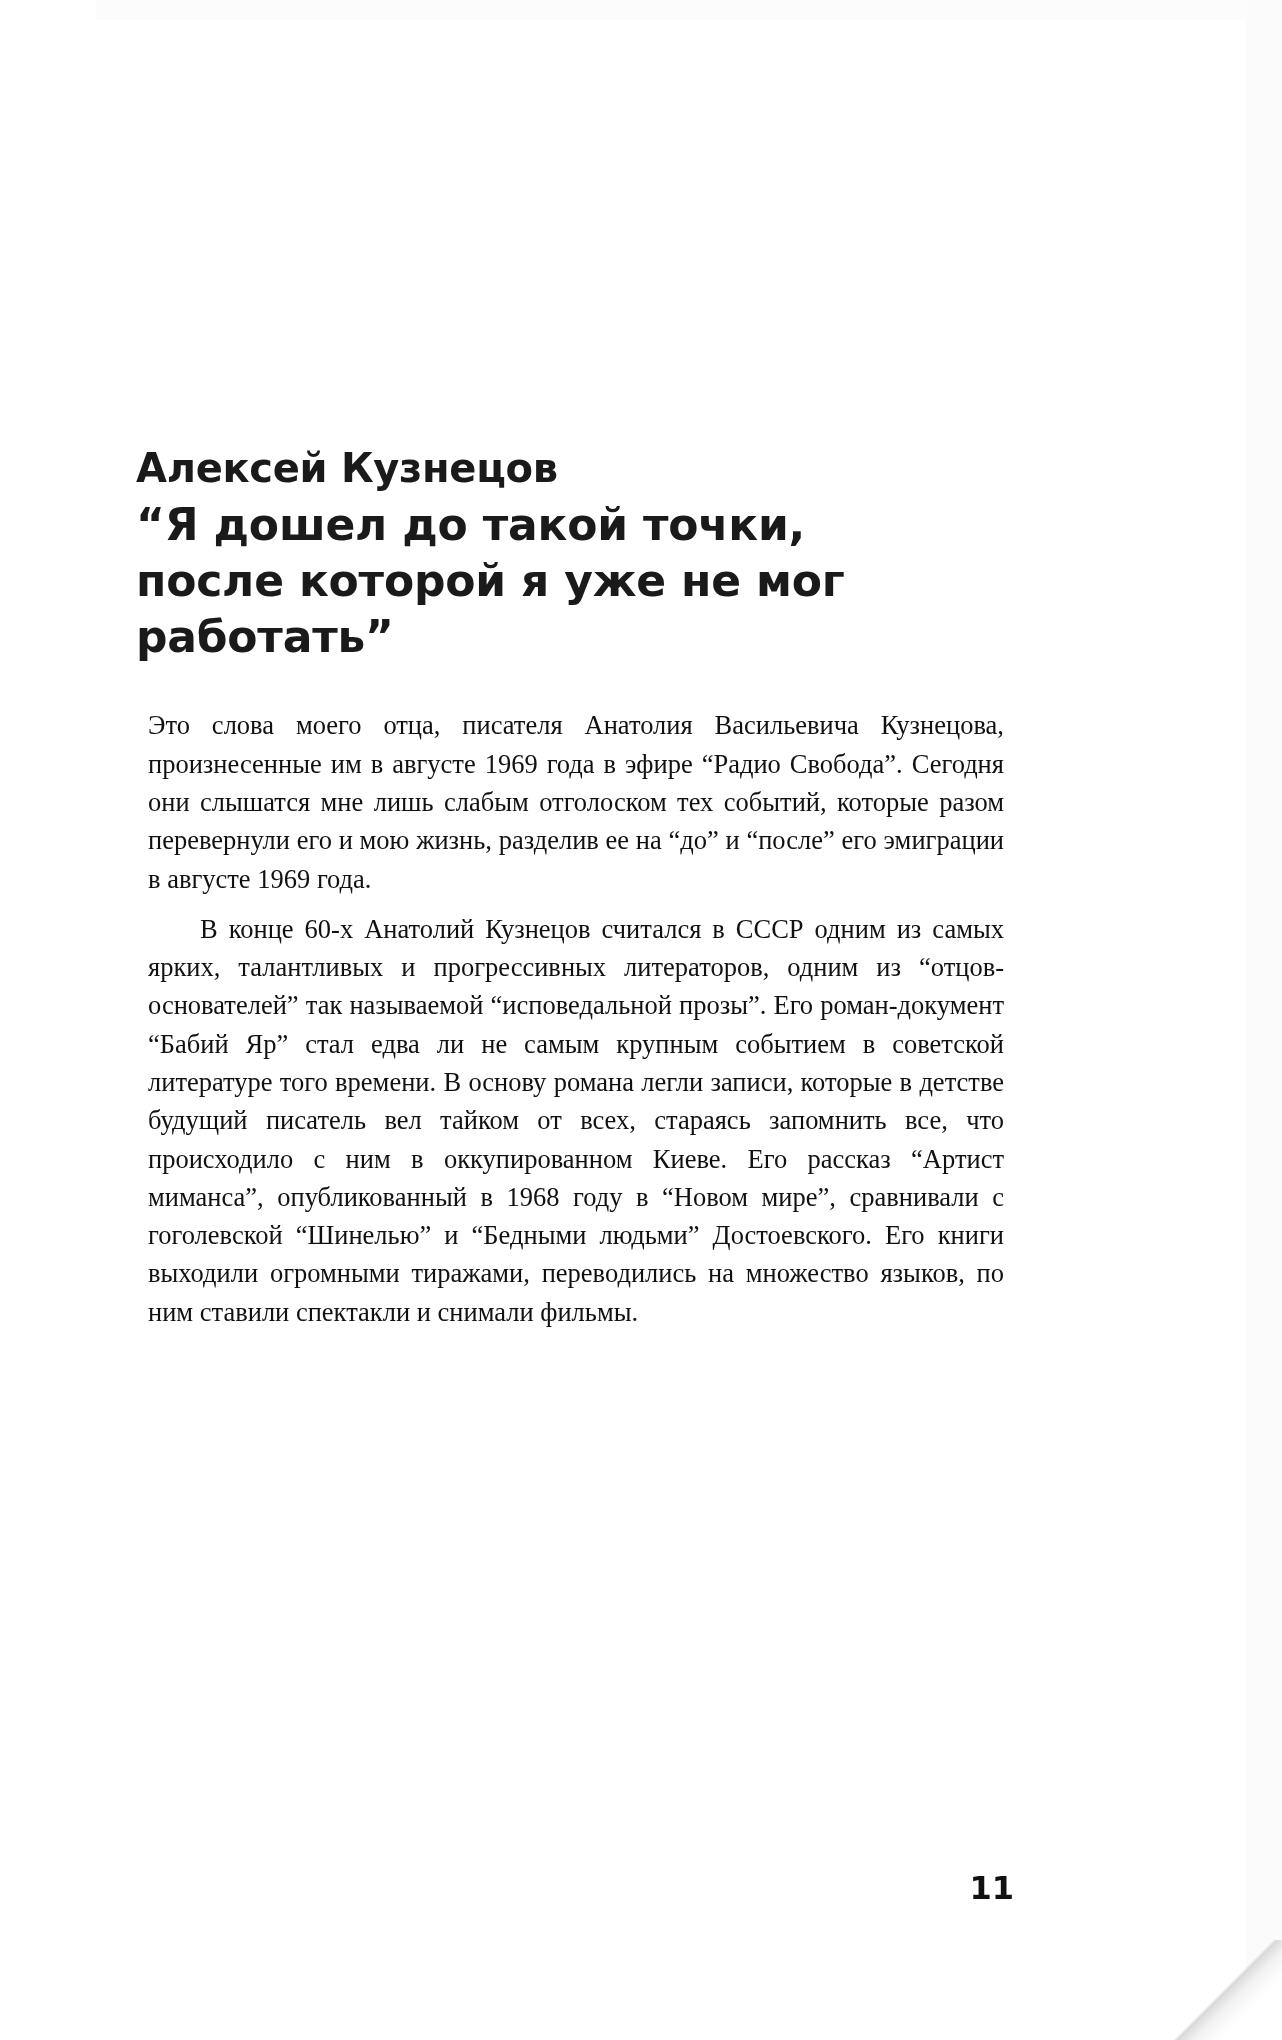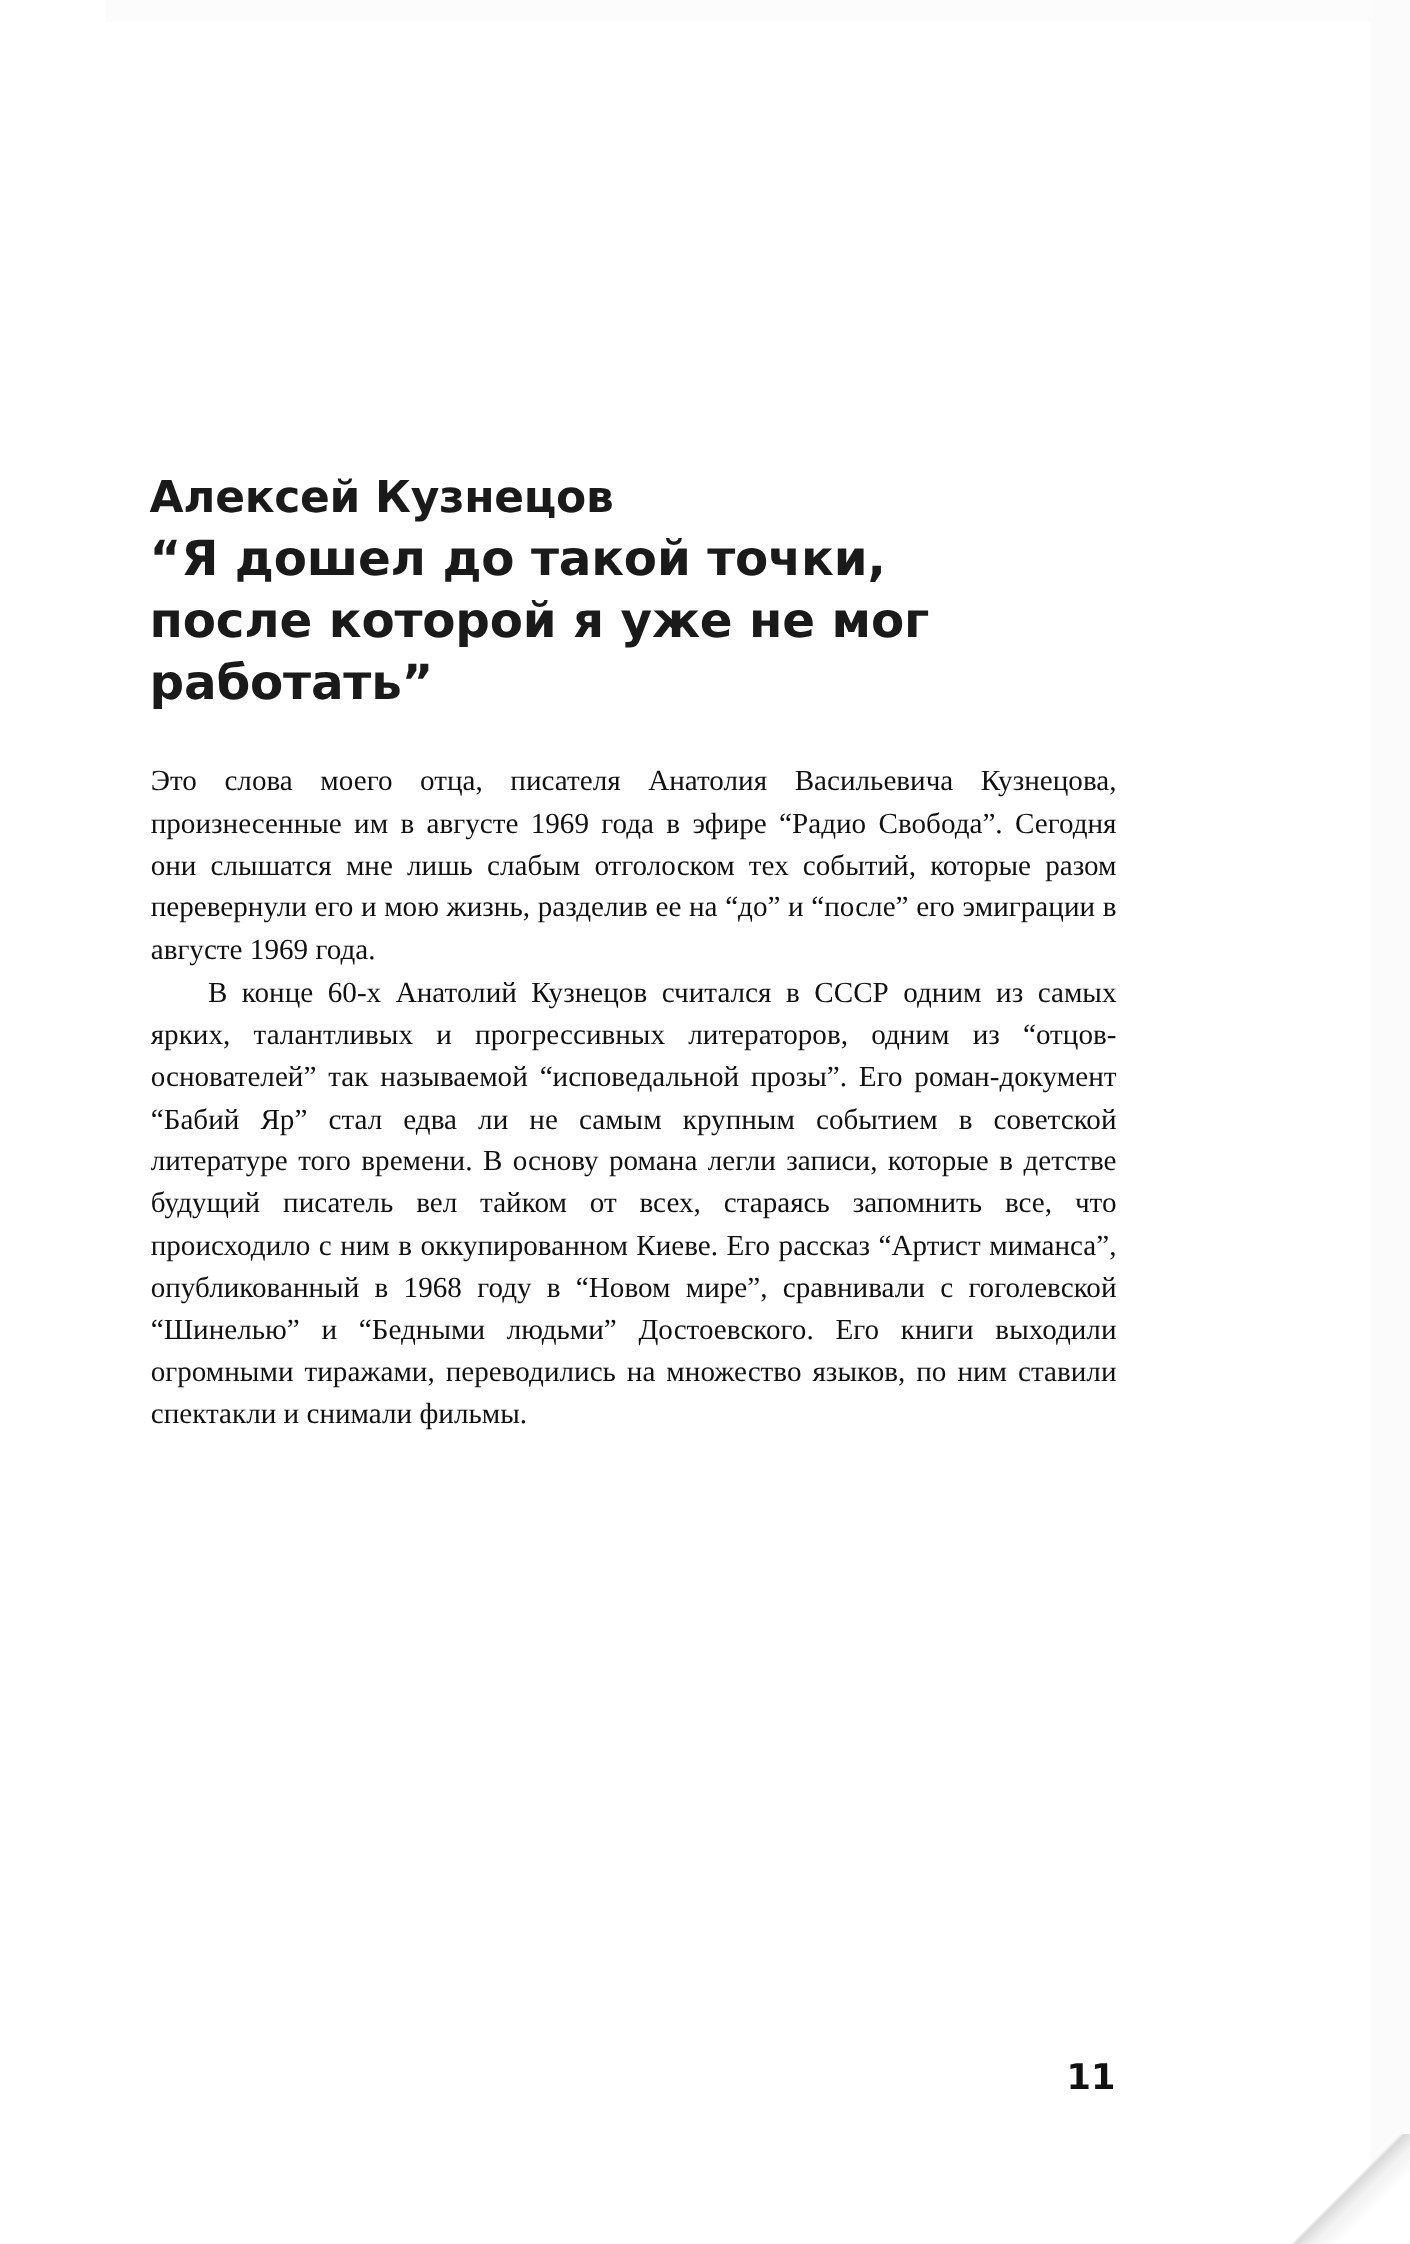--- a/index.html
+++ b/index.html
@@ -63,21 +63,21 @@
 
   
   #content {
     position: absolute;
     left: 136px;
     top: 430px;
     width: 880px;
   }
 
   #title-block {
-    margin: 0 0 42px 0;
+    margin: 16px 0 42px 0;
   }
 
   #author-name {
     font-family: "DejaVu Sans", sans-serif;
     font-weight: bold;
     font-size: 40px;
     line-height: 1.12;
     letter-spacing: -0.3px;
     color: #1a1a1a;
     margin: 0 0 6px 0;
@@ -99,21 +99,21 @@
   #body-text {
     margin-top: 34px;
   }
 
   .para {
     font-family: "Liberation Serif", serif;
     font-size: 26.5px;
     line-height: 1.445;
     color: #111111;
     text-align: justify;
-    margin: 1px;
+    margin: 12px;
     hyphens: manual;
   }
   .para + .para {
     text-indent: 52px;
   }
 
   #folio {
     position: absolute;
     right: 268px;
     bottom: 133px;

